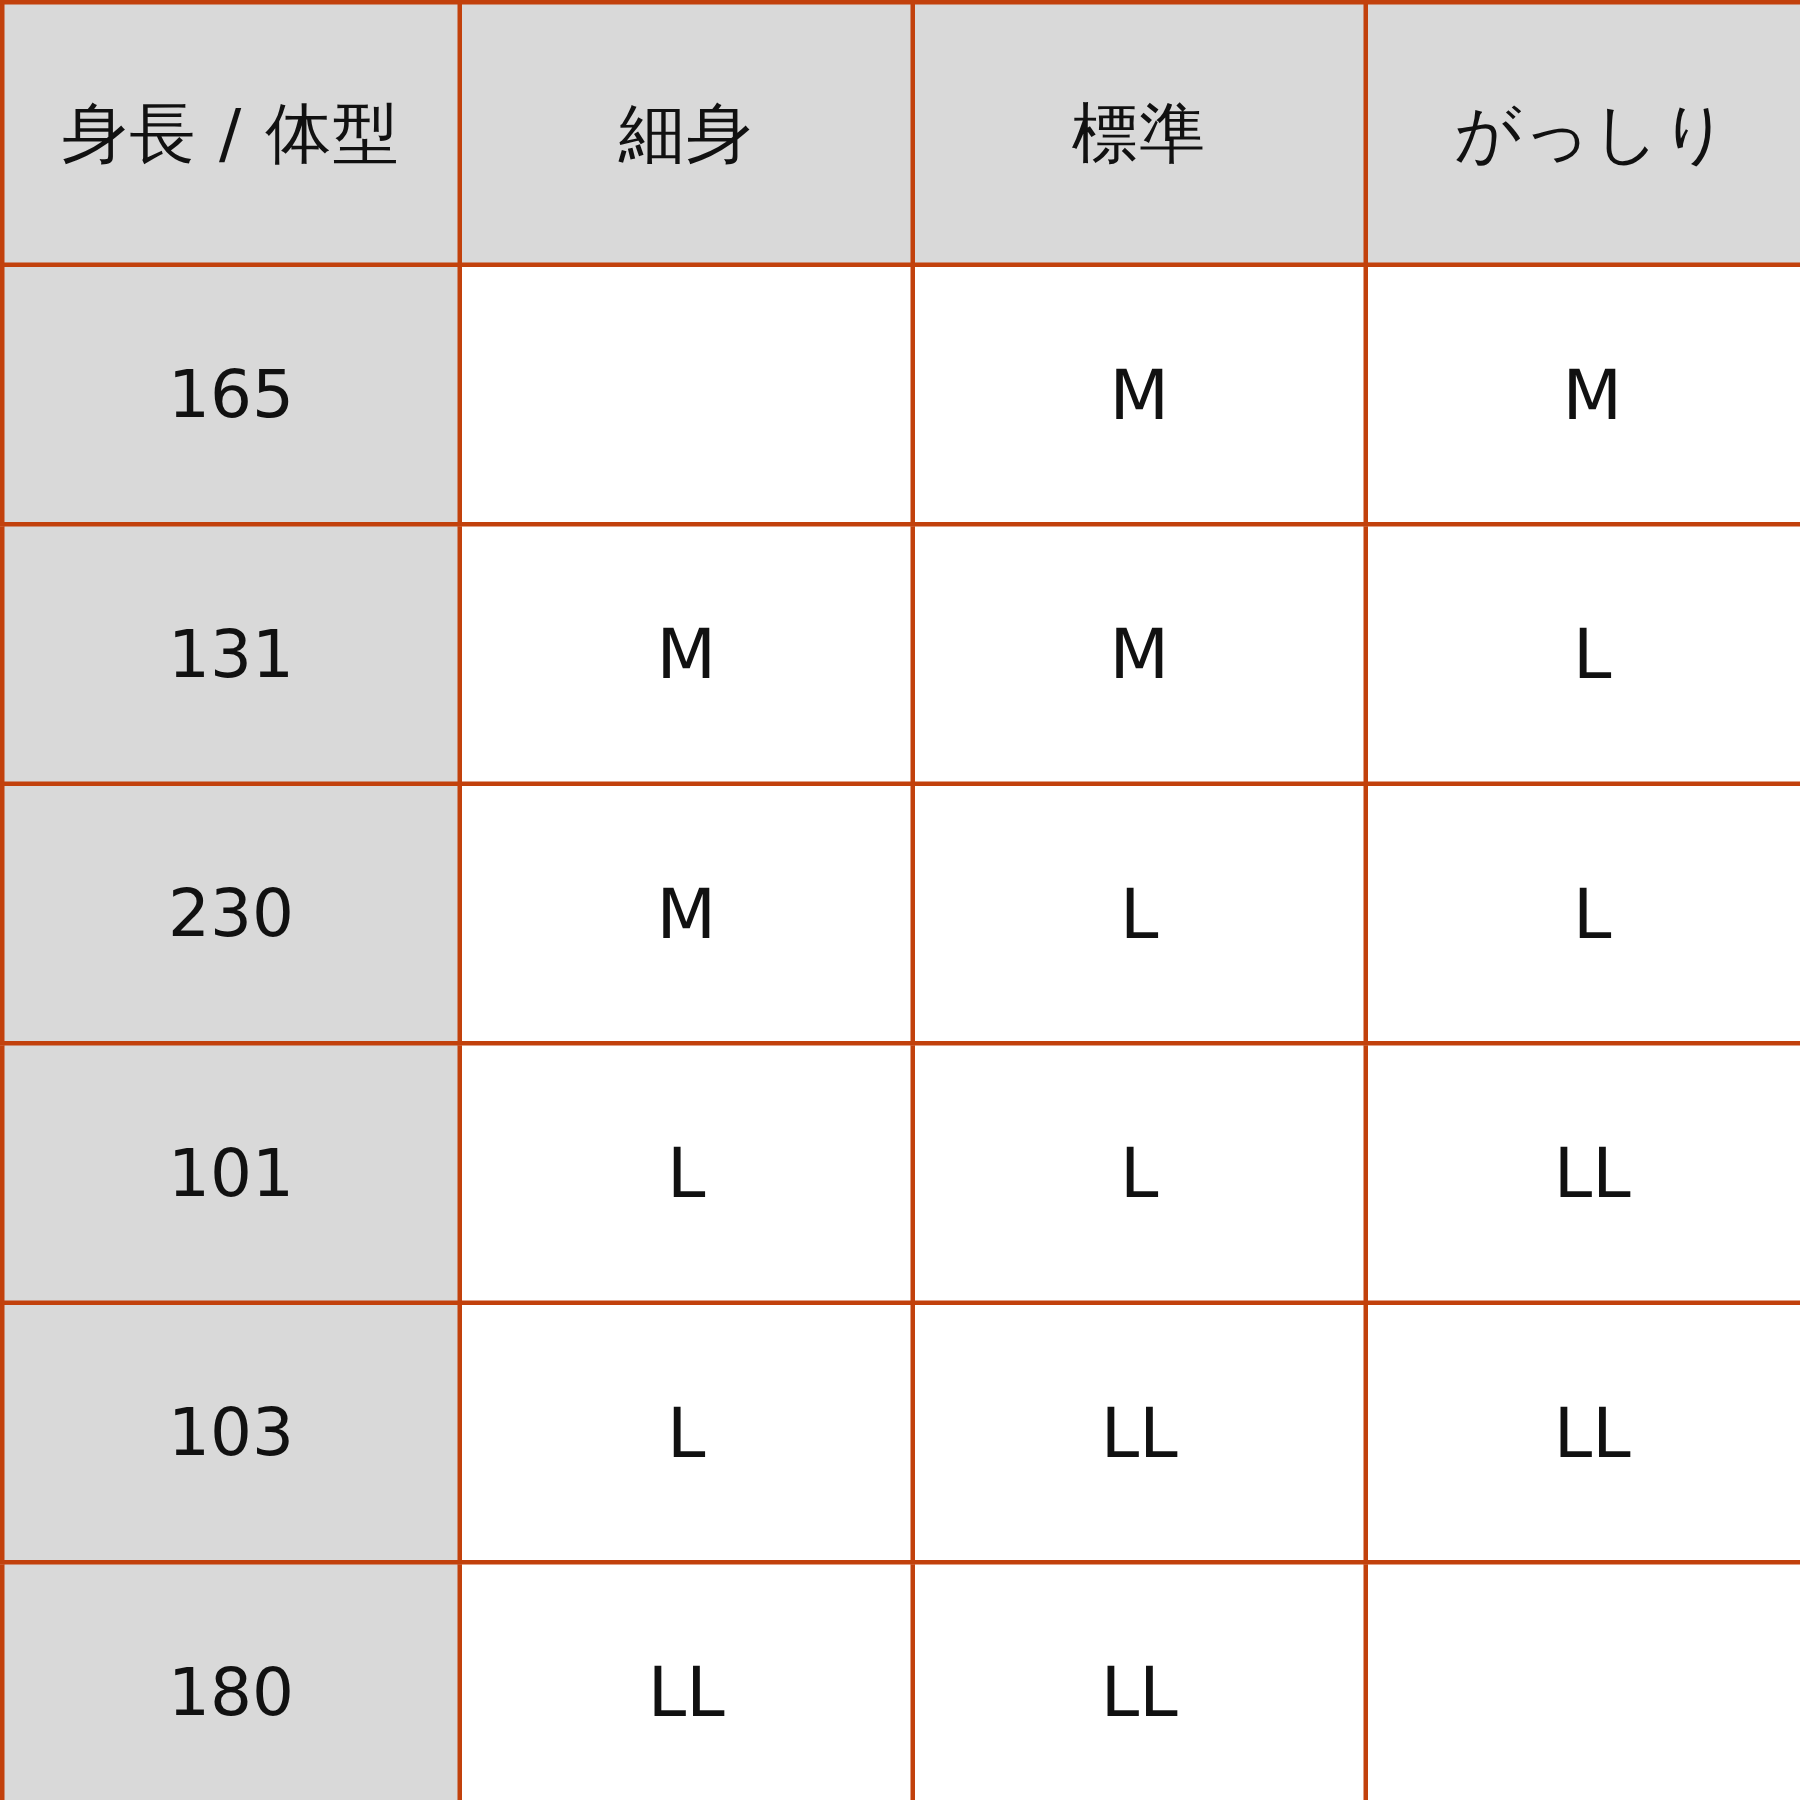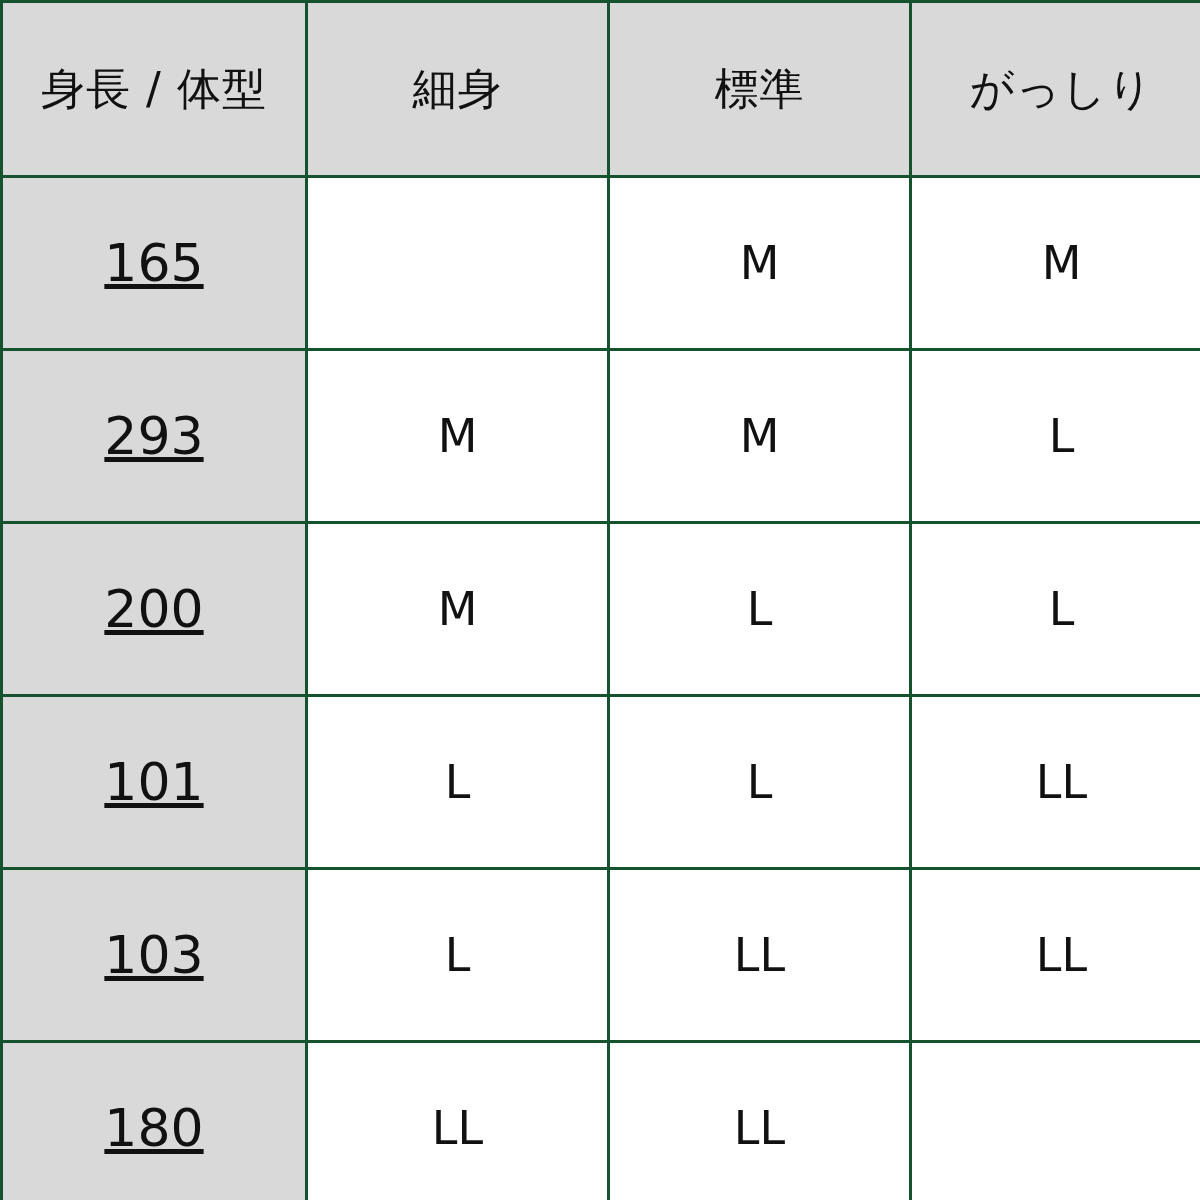--- a/index.html
+++ b/index.html
@@ -15,43 +15,42 @@
     overflow: hidden;
   }
   .size-table {
     width: 1200px;
     height: 1200px;
     border-collapse: collapse;
     table-layout: fixed;
   }
   .size-table td,
   .size-table th {
-    border: 3px solid #14532d;
+    border: 3px solid #c2410c;
     text-align: center;
     vertical-align: middle;
     font-weight: normal;
     padding: 0;
   }
   
   .col-head  { width: 302px; }
   .col-body  { width: 299px; }
 
   
   .size-table thead th {
     height: 172px;
     background: #d9d9d9;
     font-size: 44px;
     letter-spacing: 1px;
   }
   
   .row-head {
     background: #d9d9d9;
-    font-size: 52px;
+    font-size: 44px;
     height: 170px;
-    text-decoration: underline;
   }
   .cell {
     background: #ffffff;
     font-size: 46px;
   }
 
   
   .size-table tr:first-child th { border-top-width: 3px; }
   .size-table tr:last-child td { border-bottom-width: 3px; }
 </style>
@@ -68,27 +67,27 @@
     </tr>
   </thead>
   <tbody>
     <tr>
       <td class="row-head">165</td>
       <td class="cell"></td>
       <td class="cell">M</td>
       <td class="cell">M</td>
     </tr>
     <tr>
-      <td class="row-head">293</td>
+      <td class="row-head">131</td>
       <td class="cell">M</td>
       <td class="cell">M</td>
       <td class="cell">L</td>
     </tr>
     <tr>
-      <td class="row-head">200</td>
+      <td class="row-head">230</td>
       <td class="cell">M</td>
       <td class="cell">L</td>
       <td class="cell">L</td>
     </tr>
     <tr>
       <td class="row-head">101</td>
       <td class="cell">L</td>
       <td class="cell">L</td>
       <td class="cell">LL</td>
     </tr>

